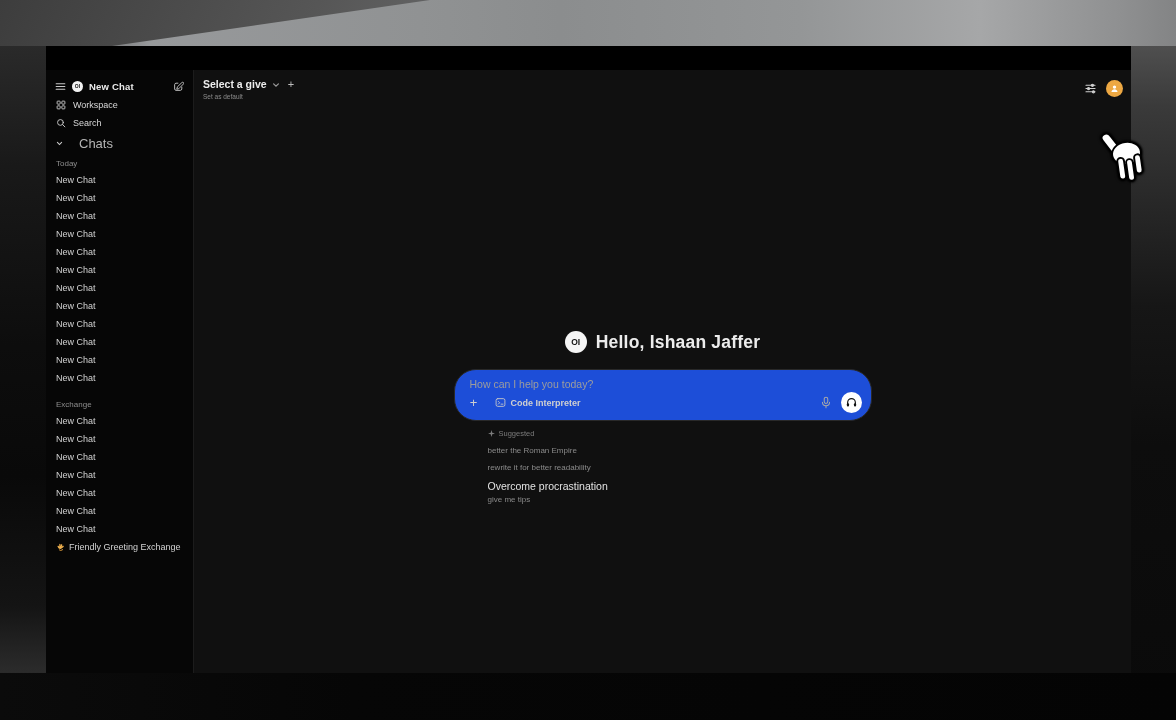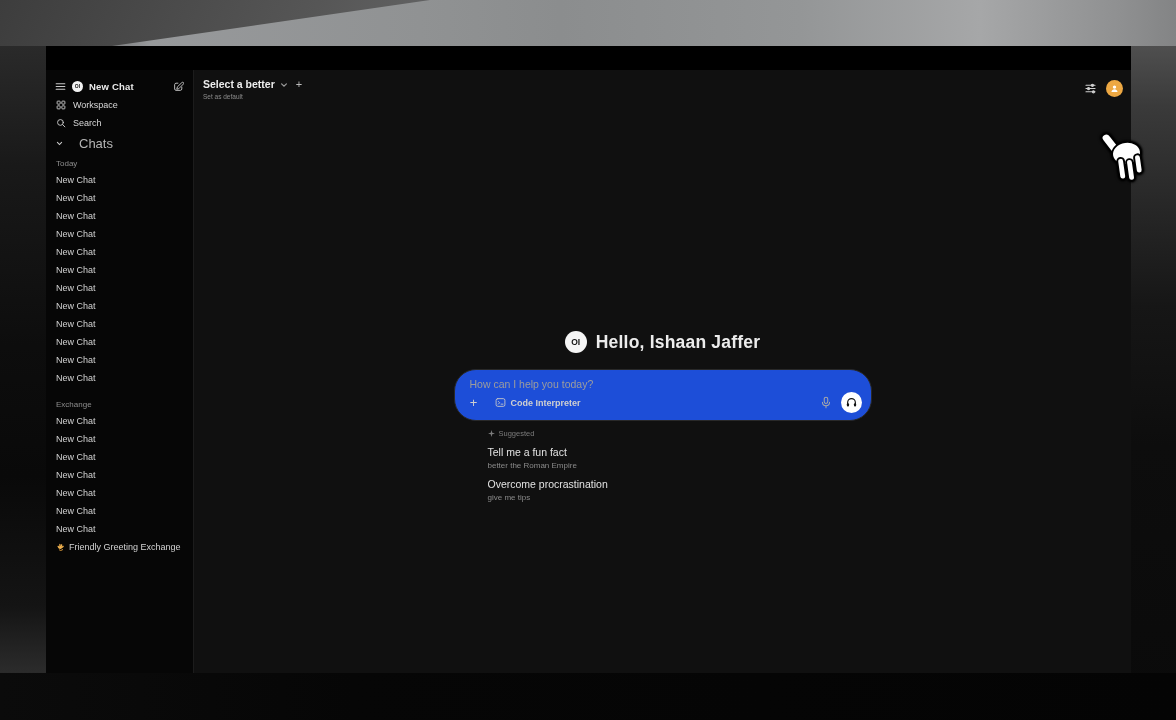--- a/index.html
+++ b/index.html
@@ -198,21 +198,21 @@
           </span>
           <span>Friendly Greeting Exchange</span>
         </div>
       </div>
 
       <div class="main">
 
         <div class="main-header">
           <div>
             <div class="model-row">
-              <span class="model-label">Select a better</span>
+              <span class="model-label">Select a give</span>
               <span class="model-chevron">
                 <svg width="8" height="8" viewBox="0 0 10 10" fill="none" stroke="currentColor" stroke-width="1.5" stroke-linecap="round">
                     <path d="M2 3.5l3 3 3-3"></path>
                   </svg>
               </span>
               <span class="model-add">+</span>
             </div>
             <div class="model-sub">Set as default</div>
           </div>
 
@@ -271,24 +271,24 @@
 
           <div class="suggested">
             <div class="suggested-hdr">
               <svg width="7" height="7" viewBox="0 0 12 12">
                   <path fill="#7c7c7c" d="M6 0l1.3 4.7L12 6 7.3 7.3 6 12 4.7 7.3 0 6l4.7-1.3z"></path>
                 </svg>
               <span>Suggested</span>
             </div>
 
             <div class="suggestion">
-              <div class="sg-title">Tell me a fun fact</div>
               <div class="sg-sub">better the Roman Empire</div>
             </div>
             <div class="suggestion">
+              <div class="sg-sub">rewrite it for better readability</div>
             </div>
             <div class="suggestion">
               <div class="sg-title">Overcome procrastination</div>
               <div class="sg-sub">give me tips</div>
             </div>
           </div>
         </div>
 
       </div>
     </div>

